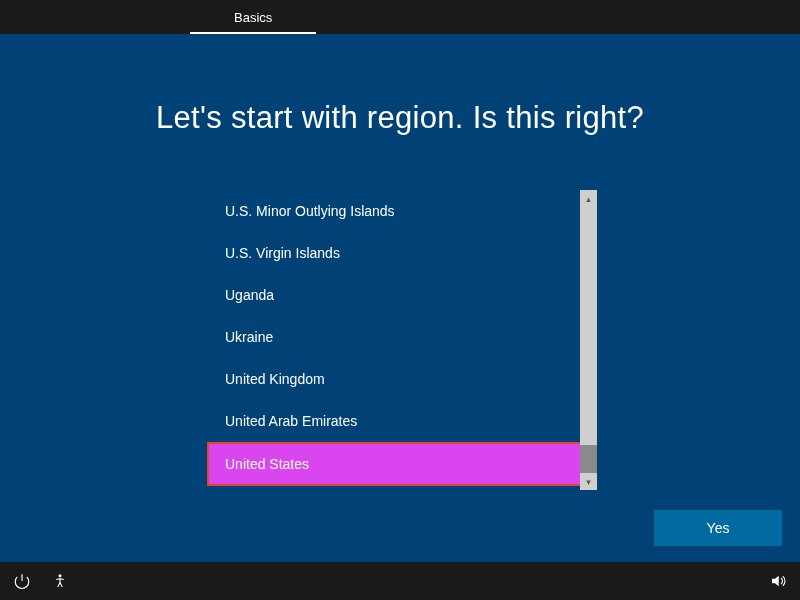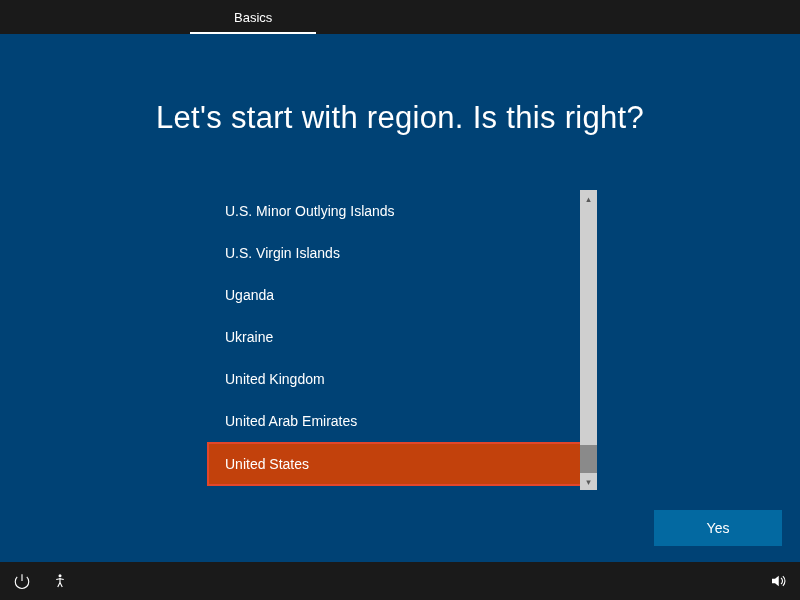--- a/index.html
+++ b/index.html
@@ -72,21 +72,21 @@
     .item {
       height: 42px;
       display: flex;
       align-items: center;
       padding: 0 16px;
       color: #fff;
       font-size: 14px;
       cursor: pointer;
     }
     .item.selected {
-      background: #c2410c;
+      background: #d946ef;
       border: 2px solid #e2462a;
       margin-left: -2px;
       margin-right: -2px;
       height: 44px;
     }
     .scrollbar {
       width: 17px;
       background: #cfcfcf;
       position: relative;
       display: flex;

